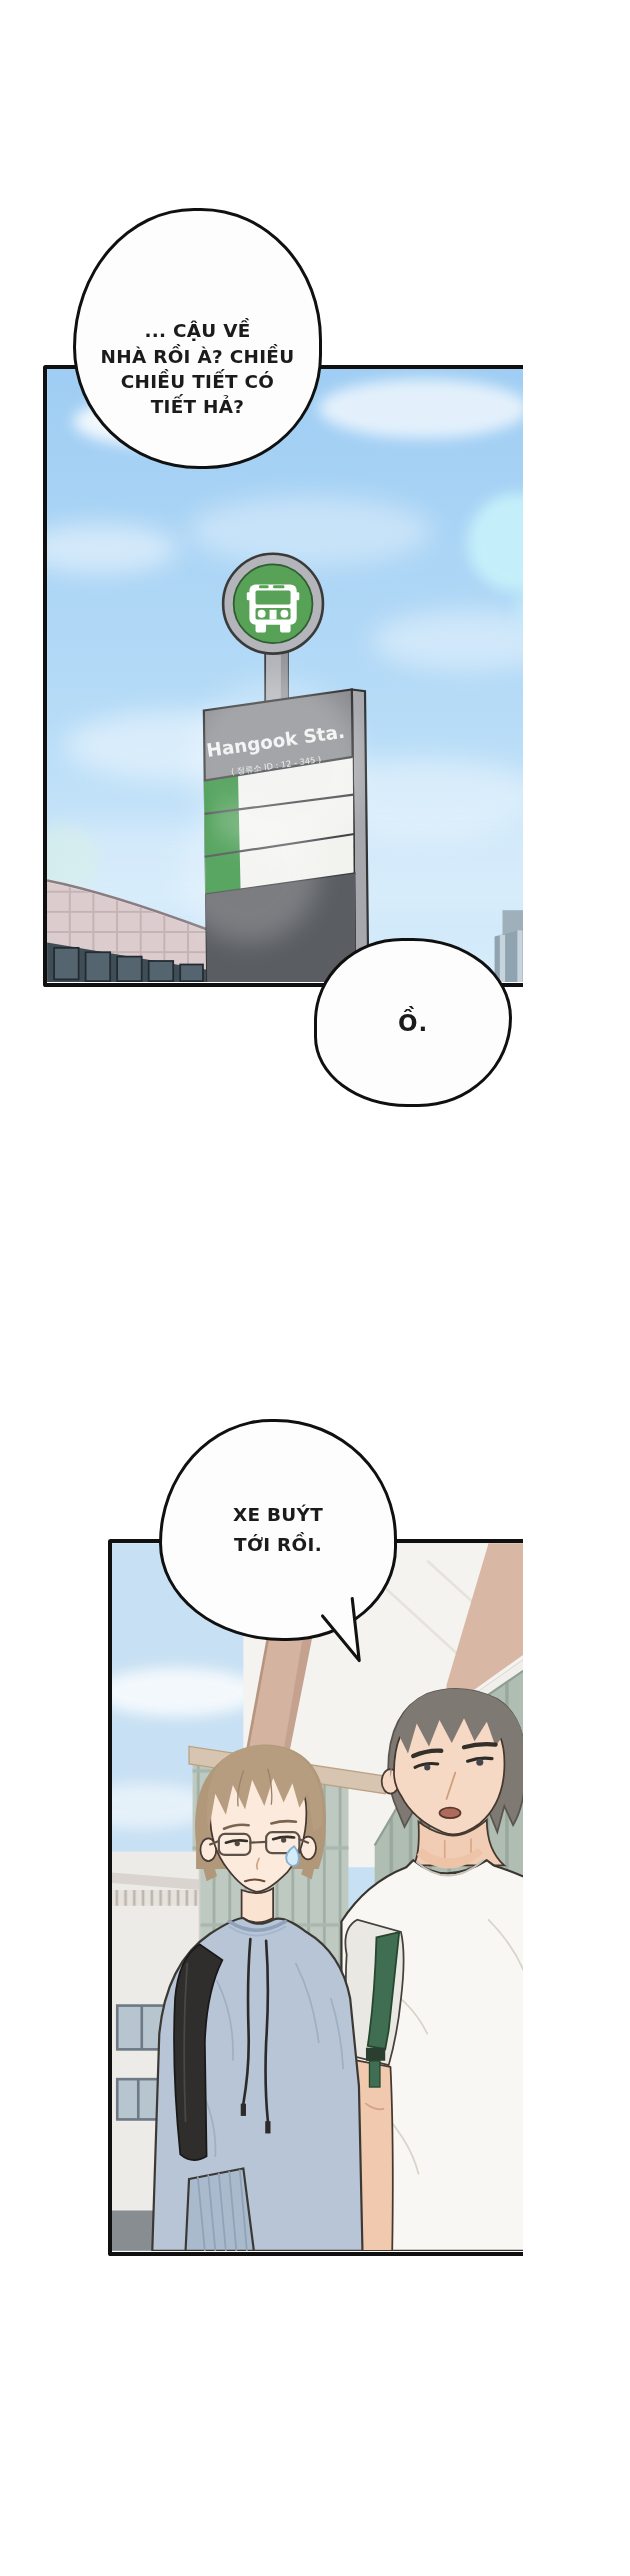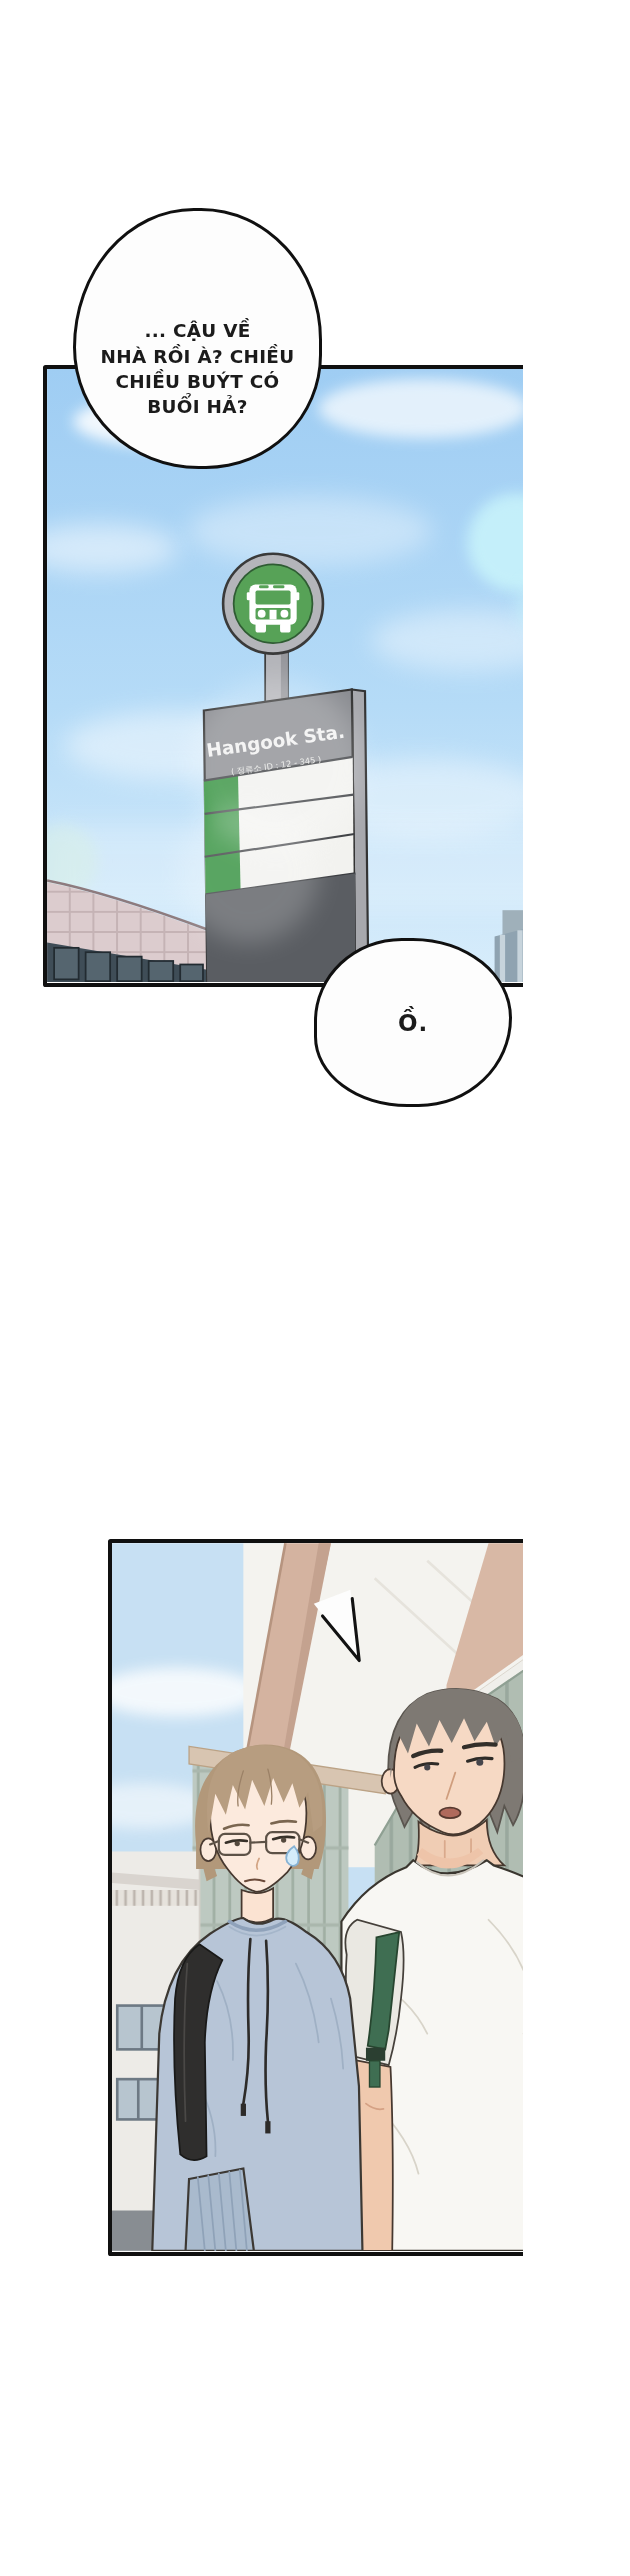--- a/index.html
+++ b/index.html
@@ -25,22 +25,22 @@
   svg{display:block;}
 </style>
 </head>
 <body>
 
 <div id="page">
 
   <div id="bubble-1" class="bubble">
     <span class="ln">... CẬU VỀ</span>
     <span class="ln">NHÀ RỒI À? CHIỀU</span>
-    <span class="ln">CHIỀU BUÝT CÓ</span>
-    <span class="ln">BUỔI HẢ?</span>
+    <span class="ln">CHIỀU TIẾT CÓ</span>
+    <span class="ln">TIẾT HẢ?</span>
   </div>
 
   <div id="panel-1" class="panel">
     <svg width="509" height="613" viewBox="0 0 581 700">
       <defs>
         <linearGradient id="skyg" x1="0" y1="0" x2="0" y2="1">
           <stop offset="0" stop-color="#9fcdf3"></stop>
             <stop offset=".55" stop-color="#b5dbf7"></stop>
             <stop offset="1" stop-color="#d8edfb"></stop>
         </linearGradient>
@@ -134,20 +134,24 @@
           <circle cx="230" cy="575" r="80" fill="#ffffff" opacity=".2" filter="url(#b14)"></circle>
         </g>
       </g>
     </svg>
   </div>
 
   <div id="bubble-oh" class="bubble">
     <span>Ồ.</span>
   </div>
 
+  <div id="bubble-2" class="bubble">
+    <span class="ln">XE BUÝT</span>
+    <span class="ln">TỚI RỒI.</span>
+  </div>
   <svg id="bubble-2-tail" width="70" height="83" viewBox="0 0 80 95">
     <polygon points="10,18 52,2 62,83" fill="#fdfdfd"></polygon>
     <path d="M20,32 L62,83 M54,12 L62,83" stroke="#121212" stroke-width="3.5" fill="none" stroke-linecap="round"></path>
   </svg>
 
   <div id="panel-2" class="panel">
     <svg width="472" height="708" viewBox="0 0 539 808">
       <defs>
         <filter id="p2b8" x="-50%" y="-50%" width="200%" height="200%">
             <feGaussianBlur stdDeviation="8"></feGaussianBlur>

